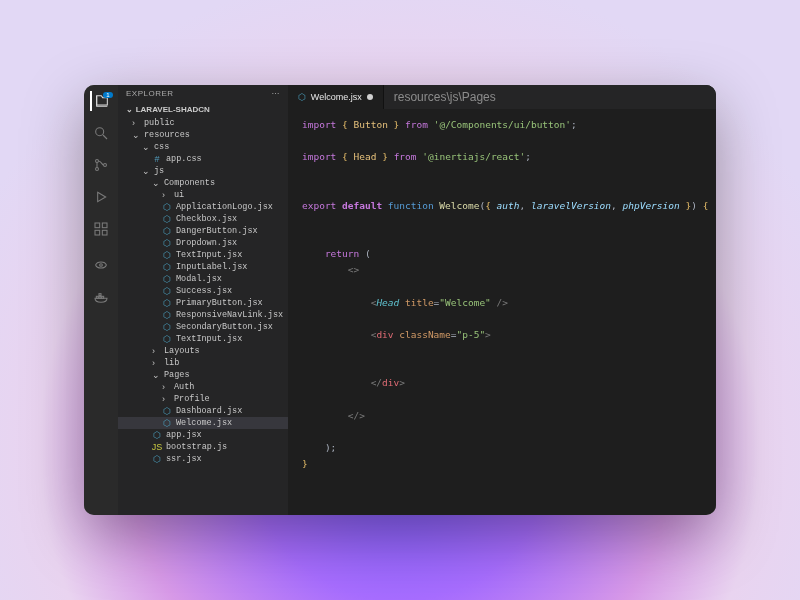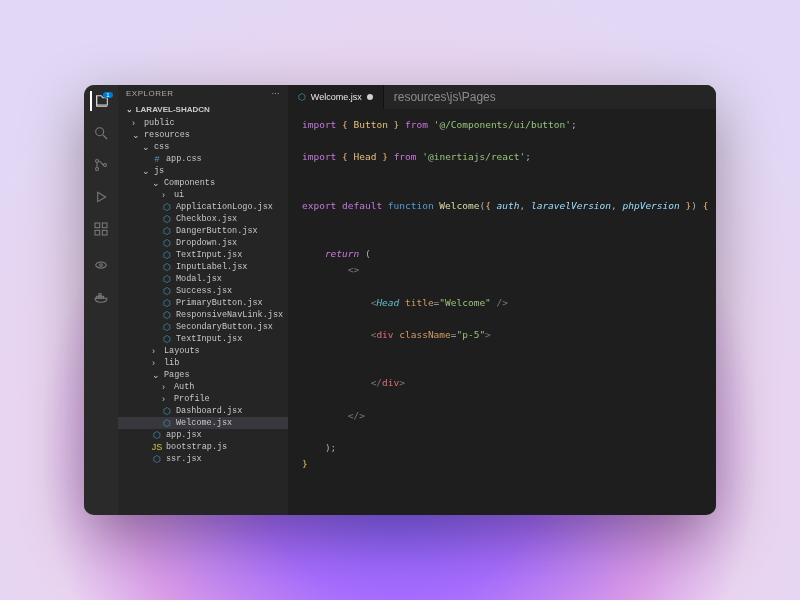--- a/index.html
+++ b/index.html
@@ -42,22 +42,22 @@
   .tabs { height:24px; background:#252526; display:flex; align-items:stretch; }
   .tab { display:flex; align-items:center; gap:5px; padding:0 10px; background:#1e1e1e; color:#e8e8e8; font-size:9px; border-right:1px solid #111; }
   .tab .fic { color:#4ba3c3; }
   .tab .dot { width:6px;height:6px;border-radius:50%;background:#d0d0d0; }
   .crumbs { padding:3px 10px; color:#8c8c8c; font-size:12px; }
   .code { flex:1; padding:8px 0 8px 14px; font-family: Menlo, Consolas, monospace; font-size:9.5px; line-height:1.7; color:#d4d4d4; }
   .code .line { white-space:pre; }
   .kw-import { color:#c678dd;text-align:right; }
   .kw-from   { color:#c678dd; }
   .kw-export { color:#c678dd; }
-  .kw-default{ color:#c678dd; }
-  .kw-return { color:#c678dd;font-style:italic; }
+  .kw-default{ color:#c678dd;font-weight:bold; }
+  .kw-return { color:#c678dd; }
   .kw-func   { color:#569cd6; }
   .fn-name   { color:#dcdcaa; }
   .param     { color:#9cdcfe; font-style:italic; }
   .brace     { color:#e8bf6a; }
   .str       { color:#98c379; }
   .tag       { color:#5ebfcc; font-style:italic; }
   .tag-html  { color:#e06c75; }
   .attr      { color:#d19a66; }
   .punct     { color:#abb2bf; }
   .tagpunct  { color:#7a7a7a; }

